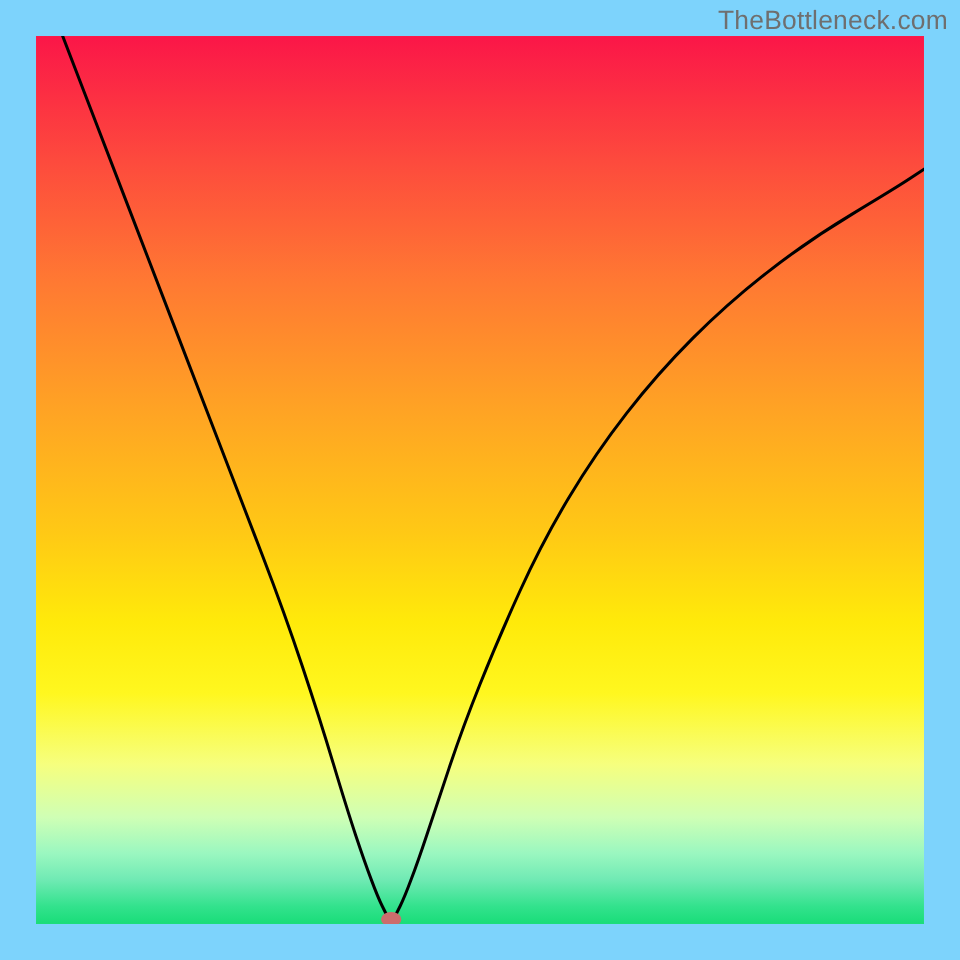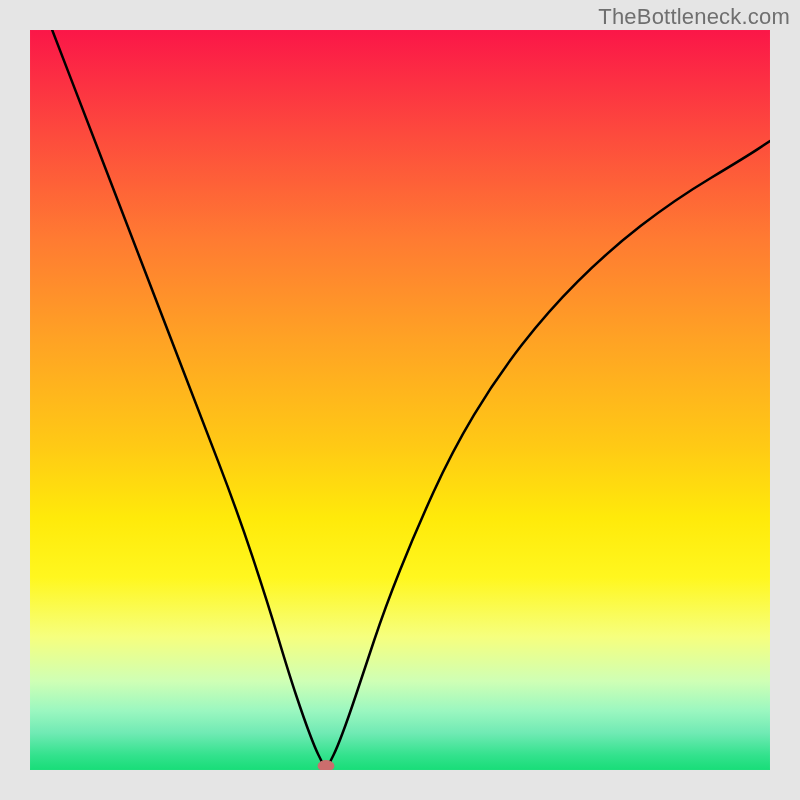--- a/index.html
+++ b/index.html
@@ -8,21 +8,21 @@
     width: 800px;
     height: 800px;
     background: #000;
     font-family: Arial, Helvetica, sans-serif;
     overflow: hidden;
   }
   .stage {
     position: relative;
     width: 800px;
     height: 800px;
-    background: #e5e5e5;
+    background: #7dd3fc;
   }
   .plot {
     position: absolute;
     left: 30px;
     top: 30px;
     width: 740px;
     height: 740px;
     
     background: linear-gradient(
       to bottom,

